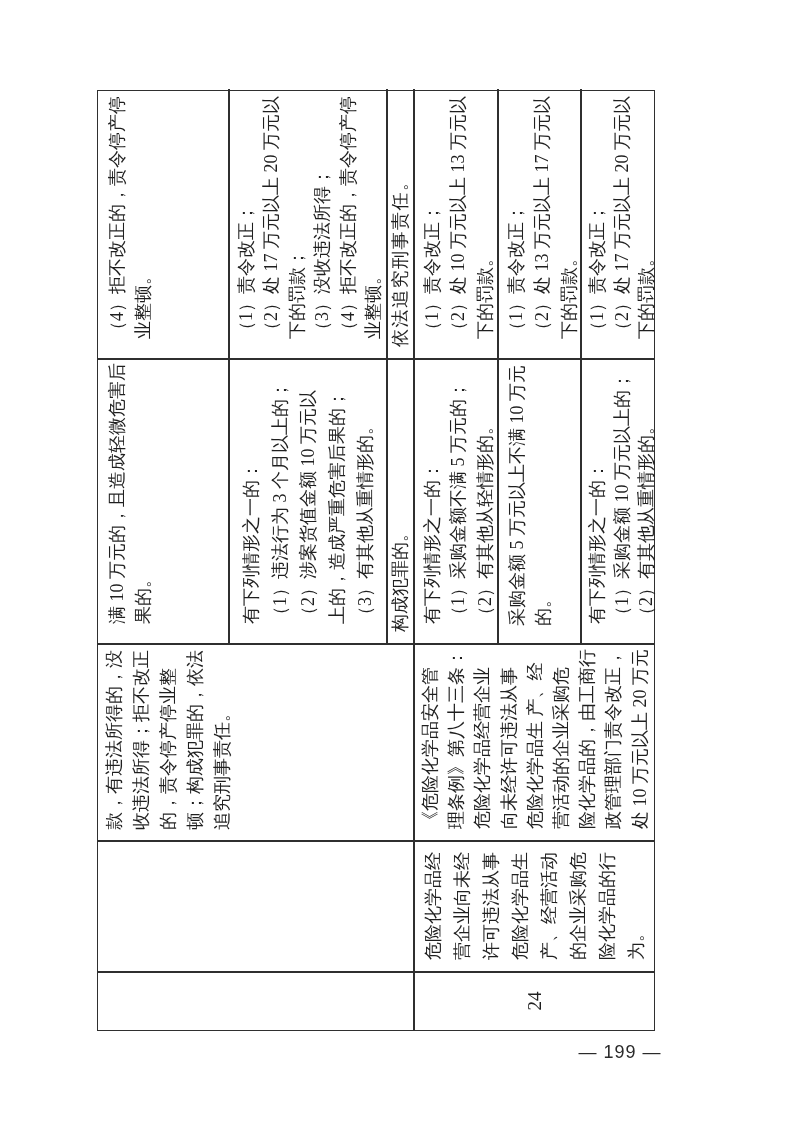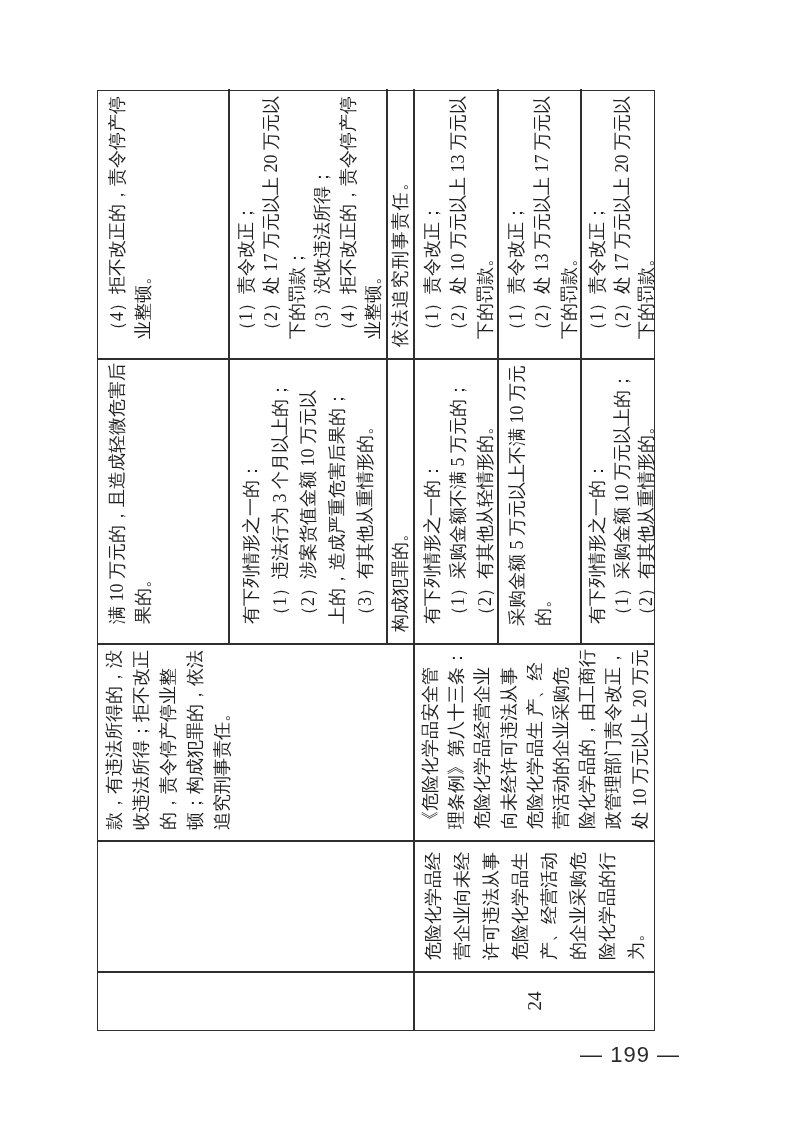--- a/index.html
+++ b/index.html
@@ -43,22 +43,22 @@
     white-space:pre;
     color:var(--ink);
   }
   .cell-num{
     display:flex;align-items:center;justify-content:center;
     font-size:19px;
   }
   .pageno{
     position:absolute;
     left:560px;top:1042px;width:120px;
-    text-align:right;
-    font-size:22px;
+    text-align:center;
+    font-size:18px;
     letter-spacing:1px;
     color:#2a2a2a;
     font-family:"Liberation Sans","DejaVu Sans",sans-serif;
   }
 </style>
 </head>
 <body>
 
 <div class="page">
 

